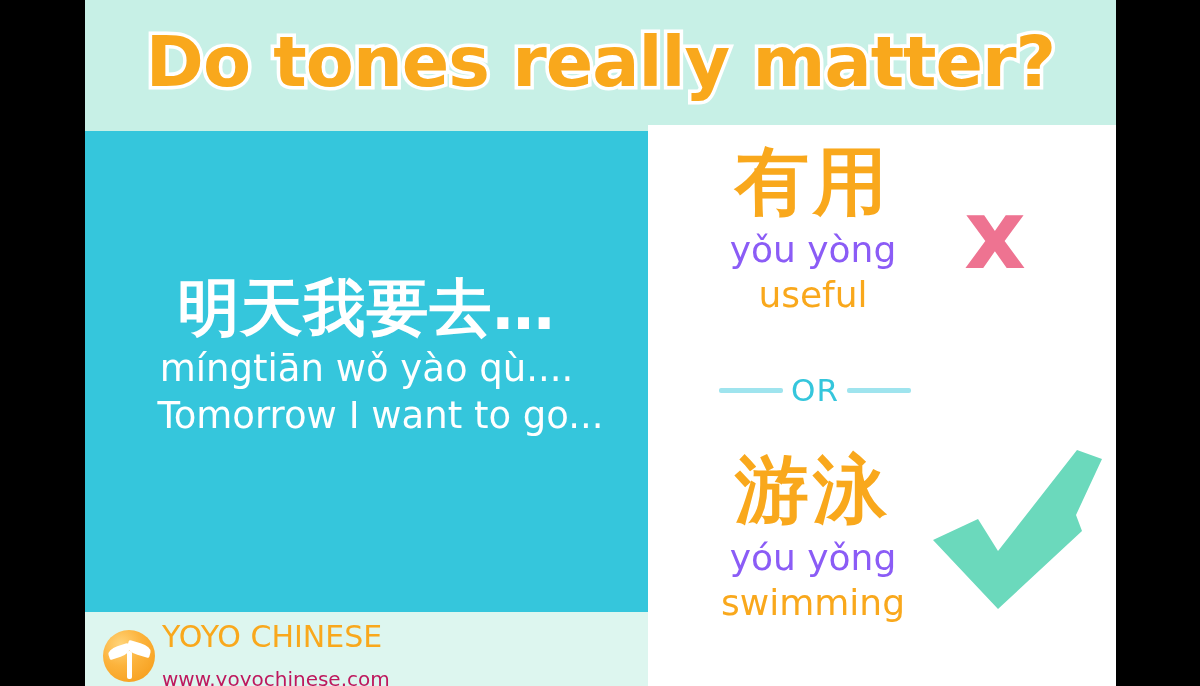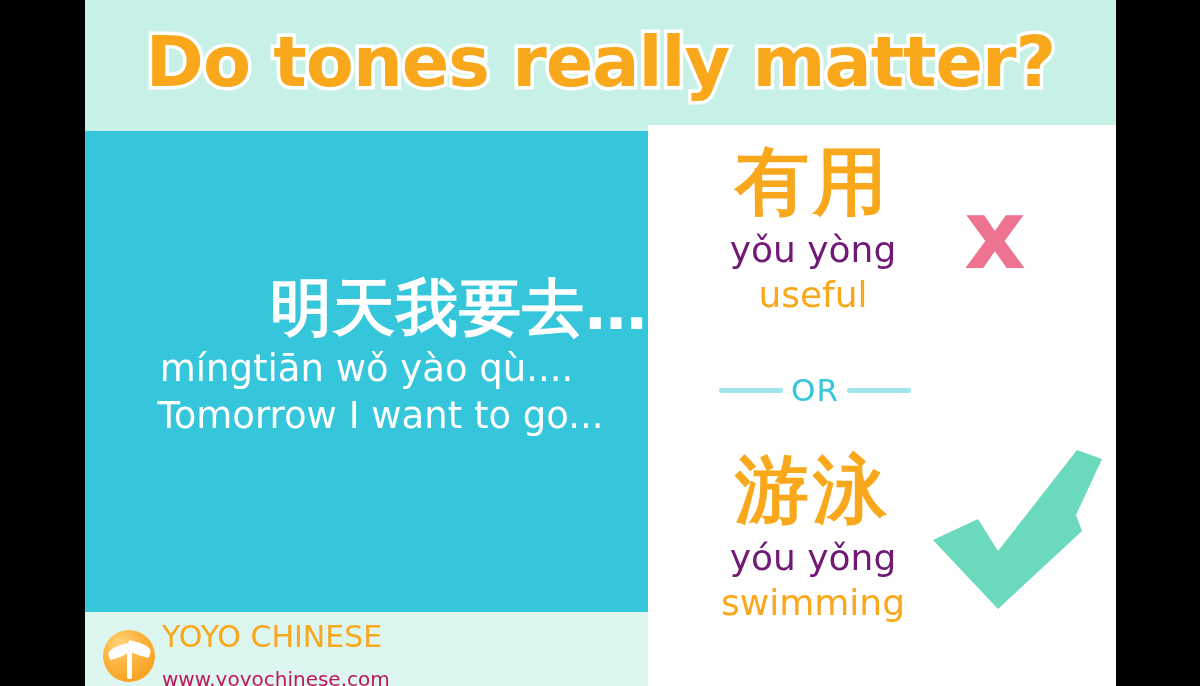--- a/index.html
+++ b/index.html
@@ -76,21 +76,20 @@
     text-align: center;
     color: #ffffff;
   }
   .hanzi-left {
     font-family: "DejaVu Sans", sans-serif;
     font-size: 62px;
     font-weight: 700;
     line-height: 74px;
     letter-spacing: 1px;
     white-space: nowrap;
-    text-align: right;
   }
   .pinyin-left {
     font-family: "DejaVu Sans", sans-serif;
     font-size: 37px;
     font-weight: 400;
     line-height: 47px;
     white-space: nowrap;
   }
   .english-left {
     font-family: "DejaVu Sans", sans-serif;
@@ -195,21 +194,21 @@
     font-weight: 700;
     color: #f9a81c;
     line-height: 92px;
     letter-spacing: 4px;
     white-space: nowrap;
   }
   .pinyin-right {
     font-family: "DejaVu Sans", sans-serif;
     font-size: 36px;
     font-weight: 400;
-    color: #701a75;
+    color: #8b5cf6;
     line-height: 45px;
     white-space: nowrap;
   }
   .english-right {
     font-family: "DejaVu Sans", sans-serif;
     font-size: 36px;
     font-weight: 400;
     color: #f9a81c;
     line-height: 45px;
     white-space: nowrap;

